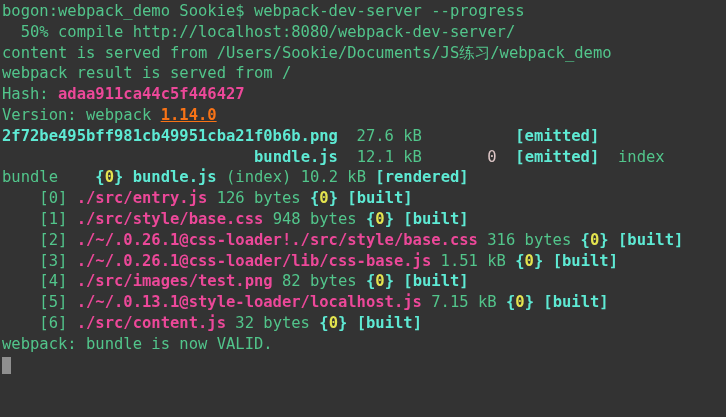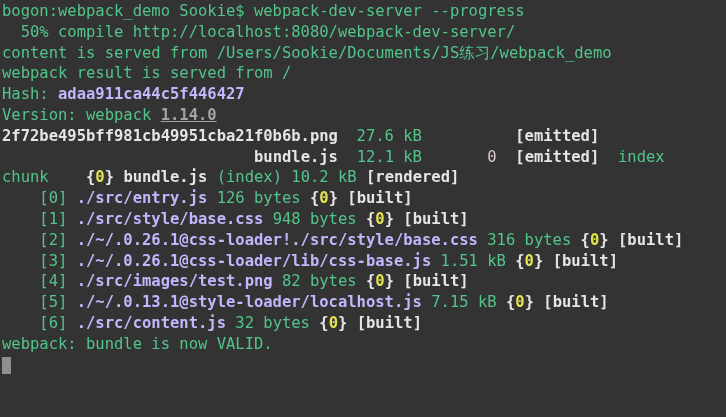--- a/index.html
+++ b/index.html
@@ -6,44 +6,44 @@
   .terminal{
     width:726px;height:417px;overflow:hidden;background:#333333;
     box-sizing:border-box;padding:1px 0 0 2px;position:relative;
     font-family:"DejaVu Sans Mono",monospace;
   }
   .line{
     font-size:15.5px;line-height:20.8px;height:20.8px;
     white-space:pre;letter-spacing:0;
   }
   .seg-g{color:#52c58b;}
-  .seg-l{color:#e5e5e5;font-weight:bold;}
-  .seg-p{color:#c4b5fd;font-weight:bold;}
-  .seg-pu{color:#a3a3a3;font-weight:bold;text-decoration:underline;margin-top:28px;}
+  .seg-l{color:#5eead4;font-weight:bold;}
+  .seg-p{color:#ec4899;font-weight:bold;}
+  .seg-pu{color:#f97316;font-weight:bold;text-decoration:underline;margin-top:28px;}
   .seg-y{color:#e4e44f;font-weight:bold;}
   .seg-d{color:#ddc6c6;}
   .cursor{
     display:inline-block;width:9.4px;height:17px;background:#8f8f8f;
     margin-top:2px;vertical-align:top;
   }
 </style>
 </head>
 <body>
 
 <div class="terminal">
   <div>
       <div class="line"><span class="seg-g">bogon:webpack_demo Sookie$ webpack-dev-server --progress</span></div>
       <div class="line"><span class="seg-g">  50% compile http://localhost:8080/webpack-dev-server/</span></div>
       <div class="line"><span class="seg-g">content is served from /Users/Sookie/Documents/JS练习/webpack_demo</span></div>
       <div class="line"><span class="seg-g">webpack result is served from /</span></div>
       <div class="line"><span class="seg-g">Hash: </span><span class="seg-p">adaa911ca44c5f446427</span></div>
       <div class="line"><span class="seg-g">Version: webpack </span><span class="seg-pu">1.14.0</span></div>
       <div class="line"><span class="seg-l">2f72be495bff981cb49951cba21f0b6b.png</span><span class="seg-g">  27.6 kB          </span><span class="seg-l">[emitted]</span></div>
       <div class="line"><span class="seg-g">                           </span><span class="seg-l">bundle.js</span><span class="seg-g">  12.1 kB       </span><span class="seg-d">0</span><span class="seg-g">  </span><span class="seg-l">[emitted]</span><span class="seg-g">  </span><span class="seg-g">index</span></div>
-      <div class="line"><span class="seg-g">chunk    </span><span class="seg-l">{</span><span class="seg-y">0</span><span class="seg-l">}</span><span class="seg-g"> </span><span class="seg-l">bundle.js</span><span class="seg-g"> (index) 10.2 kB </span><span class="seg-l">[rendered]</span></div>
+      <div class="line"><span class="seg-g">bundle    </span><span class="seg-l">{</span><span class="seg-y">0</span><span class="seg-l">}</span><span class="seg-g"> </span><span class="seg-l">bundle.js</span><span class="seg-g"> (index) 10.2 kB </span><span class="seg-l">[rendered]</span></div>
       <div class="line"><span class="seg-g">    [0] </span><span class="seg-p">./src/entry.js</span><span class="seg-g"> 126 bytes </span><span class="seg-l">{</span><span class="seg-y">0</span><span class="seg-l">}</span><span class="seg-g"> </span><span class="seg-l">[built]</span></div>
       <div class="line"><span class="seg-g">    [1] </span><span class="seg-p">./src/style/base.css</span><span class="seg-g"> 948 bytes </span><span class="seg-l">{</span><span class="seg-y">0</span><span class="seg-l">}</span><span class="seg-g"> </span><span class="seg-l">[built]</span></div>
       <div class="line"><span class="seg-g">    [2] </span><span class="seg-p">./~/.0.26.1@css-loader!./src/style/base.css</span><span class="seg-g"> 316 bytes </span><span class="seg-l">{</span><span class="seg-y">0</span><span class="seg-l">}</span><span class="seg-g"> </span><span class="seg-l">[built]</span></div>
       <div class="line"><span class="seg-g">    [3] </span><span class="seg-p">./~/.0.26.1@css-loader/lib/css-base.js</span><span class="seg-g"> 1.51 kB </span><span class="seg-l">{</span><span class="seg-y">0</span><span class="seg-l">}</span><span class="seg-g"> </span><span class="seg-l">[built]</span></div>
       <div class="line"><span class="seg-g">    [4] </span><span class="seg-p">./src/images/test.png</span><span class="seg-g"> 82 bytes </span><span class="seg-l">{</span><span class="seg-y">0</span><span class="seg-l">}</span><span class="seg-g"> </span><span class="seg-l">[built]</span></div>
       <div class="line"><span class="seg-g">    [5] </span><span class="seg-p">./~/.0.13.1@style-loader/localhost.js</span><span class="seg-g"> 7.15 kB </span><span class="seg-l">{</span><span class="seg-y">0</span><span class="seg-l">}</span><span class="seg-g"> </span><span class="seg-l">[built]</span></div>
       <div class="line"><span class="seg-g">    [6] </span><span class="seg-p">./src/content.js</span><span class="seg-g"> 32 bytes </span><span class="seg-l">{</span><span class="seg-y">0</span><span class="seg-l">}</span><span class="seg-g"> </span><span class="seg-l">[built]</span></div>
       <div class="line"><span class="seg-g">webpack: bundle is now VALID.</span></div>
     </div>
   <div class="line" style="display: block;"><span class="cursor"></span></div>

